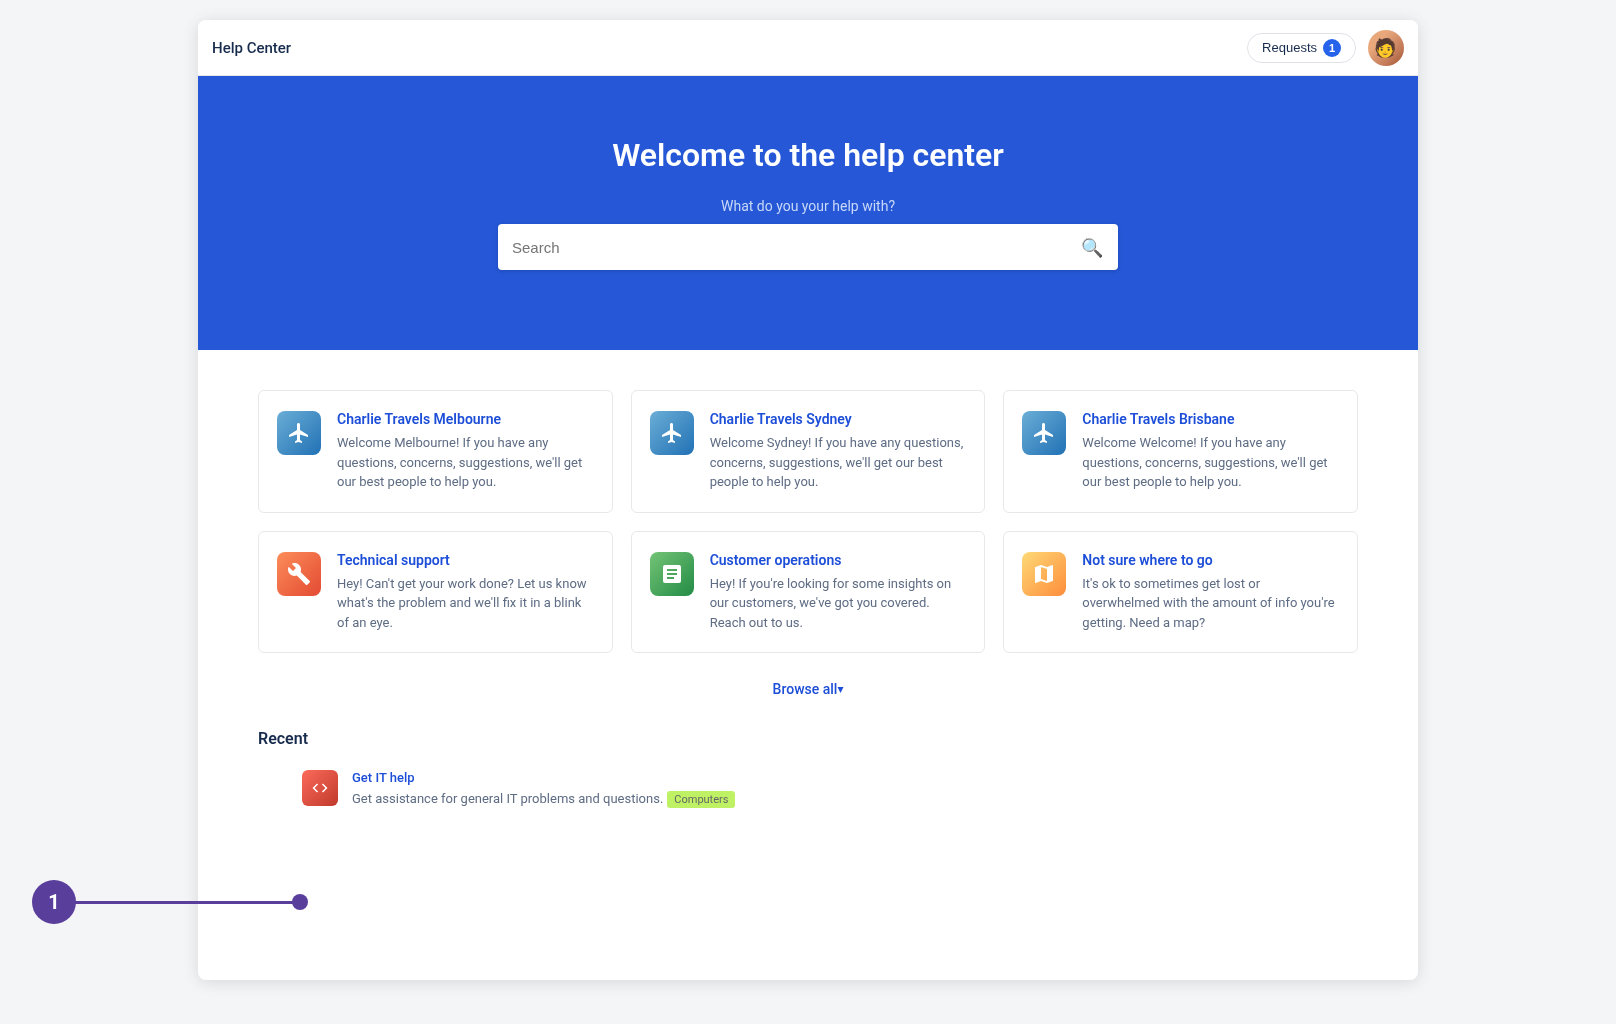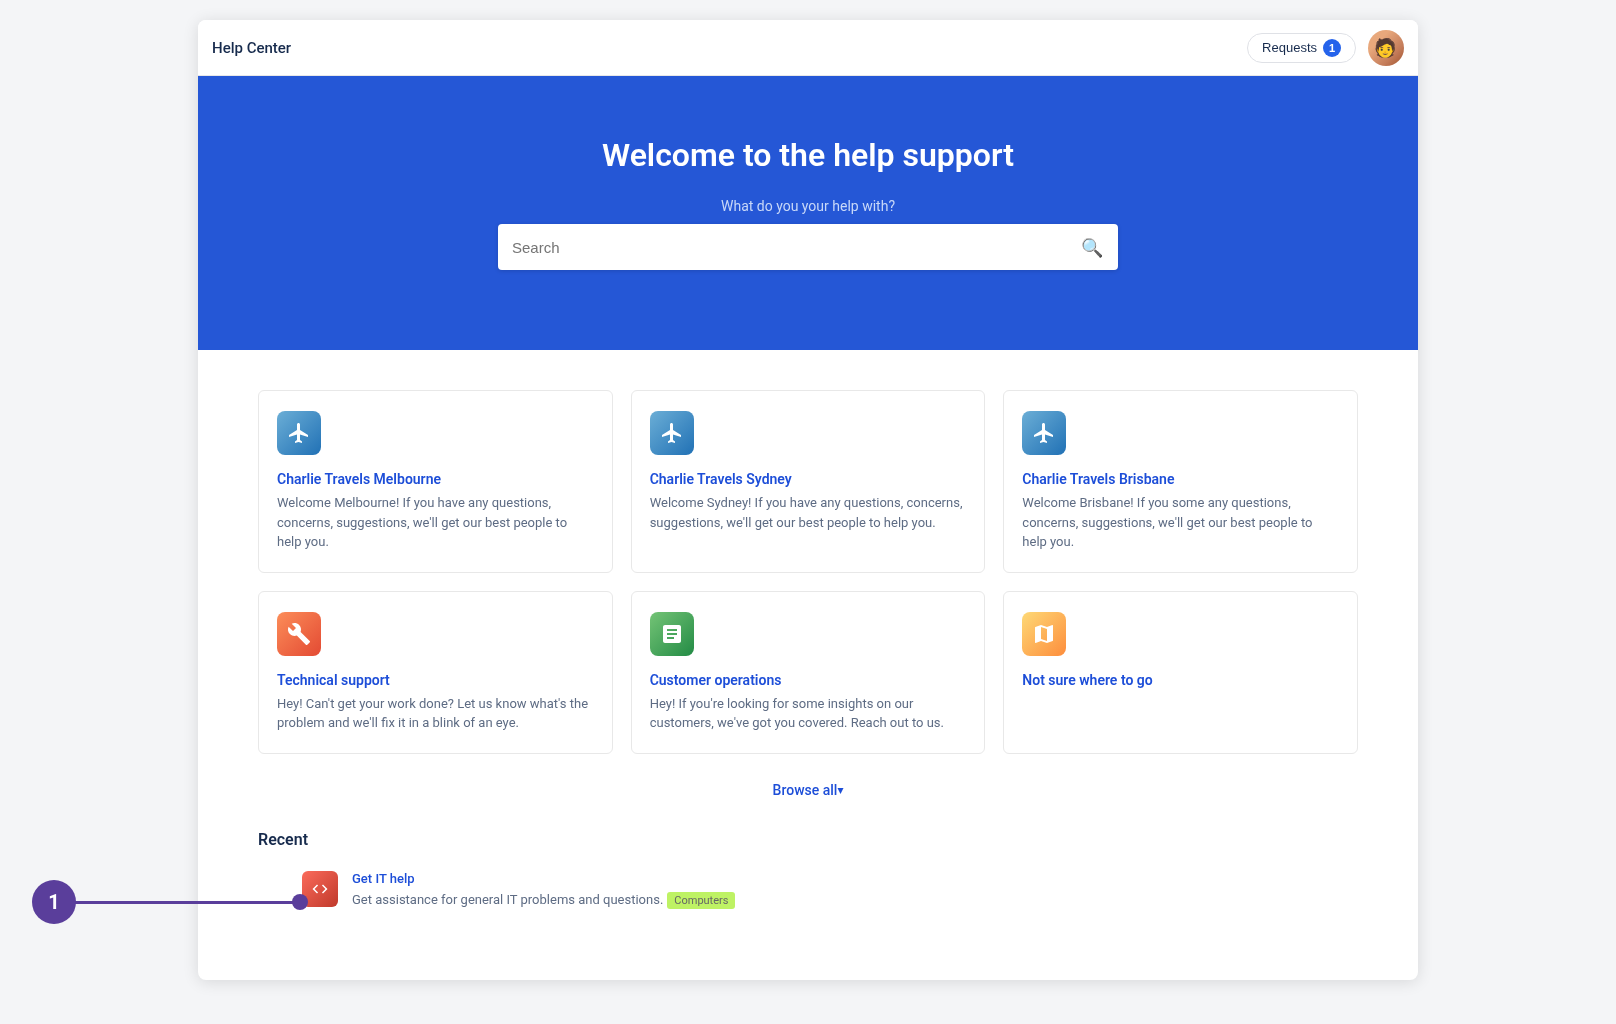--- a/index.html
+++ b/index.html
@@ -157,21 +157,20 @@
     .portal-card {
       border: 1px solid #e8e8e8;
       border-radius: 6px;
       padding: 20px 18px;
       display: flex;
       align-items: flex-start;
       gap: 16px;
       cursor: pointer;
       background: #fff;
       transition: box-shadow 0.15s;
-      flex-direction: column;
     }
     .portal-icon {
       width: 44px;
       height: 44px;
       border-radius: 8px;
       flex-shrink: 0;
       display: flex;
       align-items: center;
       justify-content: center;
       font-size: 22px;
@@ -323,21 +322,21 @@
           <span>Requests</span>
           <span class="requests-badge">1</span>
         </button>
         <div class="avatar">
           <div class="avatar-img">🧑</div>
         </div>
       </div>
     </nav>
 
     <div class="hero">
-      <h1 class="hero-title">Welcome to the help support</h1>
+      <h1 class="hero-title">Welcome to the help center</h1>
       <p class="hero-subtitle">What do you your help with?</p>
       <div class="search-box">
         <input class="search-input" type="text" placeholder="Search" style="">
         <span class="search-icon">🔍</span>
       </div>
     </div>
 
     <div class="content">
 
       <div class="portals-grid">
@@ -367,21 +366,21 @@
         </div>
 
         <div class="portal-card">
           <div class="portal-icon blue-gradient">
             <svg viewBox="0 0 24 24" fill="white">
                 <path d="M21 16v-2l-8-5V3.5c0-.83-.67-1.5-1.5-1.5S10 2.67 10 3.5V9l-8 5v2l8-2.5V19l-2 1.5V22l3.5-1 3.5 1v-1.5L13 19v-5.5l8 2.5z"></path>
               </svg>
           </div>
           <div class="portal-info">
             <div class="portal-name">Charlie Travels Brisbane</div>
-            <div class="portal-desc">Welcome Brisbane! If you some any questions, concerns, suggestions, we'll get our best people to help you.</div>
+            <div class="portal-desc">Welcome Welcome! If you have any questions, concerns, suggestions, we'll get our best people to help you.</div>
           </div>
         </div>
 
         <div class="portal-card">
           <div class="portal-icon red-gradient">
             <svg viewBox="0 0 24 24" fill="white">
                 <path d="M22.7 19l-9.1-9.1c.9-2.3.4-5-1.5-6.9-2-2-5-2.4-7.4-1.3L9 6 6 9 1.6 4.7C.4 7.1.9 10.1 2.9 12.1c1.9 1.9 4.6 2.4 6.9 1.5l9.1 9.1c.4.4 1 .4 1.4 0l2.3-2.3c.5-.4.5-1.1.1-1.4z"></path>
               </svg>
           </div>
           <div class="portal-info">
@@ -403,20 +402,21 @@
         </div>
 
         <div class="portal-card">
           <div class="portal-icon yellow-gradient">
             <svg viewBox="0 0 24 24" fill="white">
                 <path d="M20.5 3l-.16.03L15 5.1 9 3 3.36 4.9c-.21.07-.36.25-.36.48V20.5c0 .28.22.5.5.5l.16-.03L9 18.9l6 2.1 5.64-1.9c.21-.07.36-.25.36-.48V3.5c0-.28-.22-.5-.5-.5zM15 19l-6-2.11V5l6 2.11V19z"></path>
               </svg>
           </div>
           <div class="portal-info">
             <div class="portal-name">Not sure where to go</div>
+            <div class="portal-desc">It's ok to sometimes get lost or overwhelmed with the amount of info you're getting. Need a map?</div>
           </div>
         </div>
 
       </div>
 
       <div class="browse-all-btn">
         <span>Browse all</span>
         <span class="chevron">▾</span>
       </div>
 

